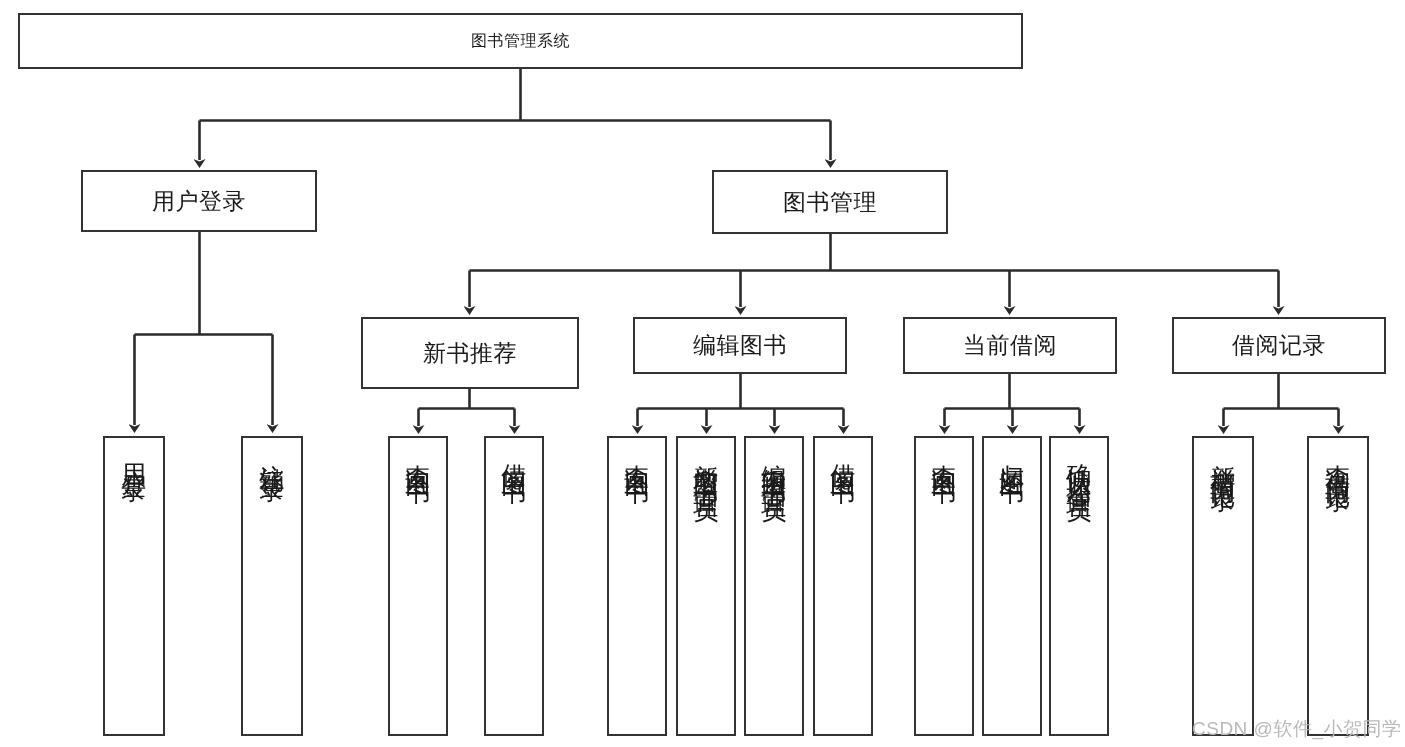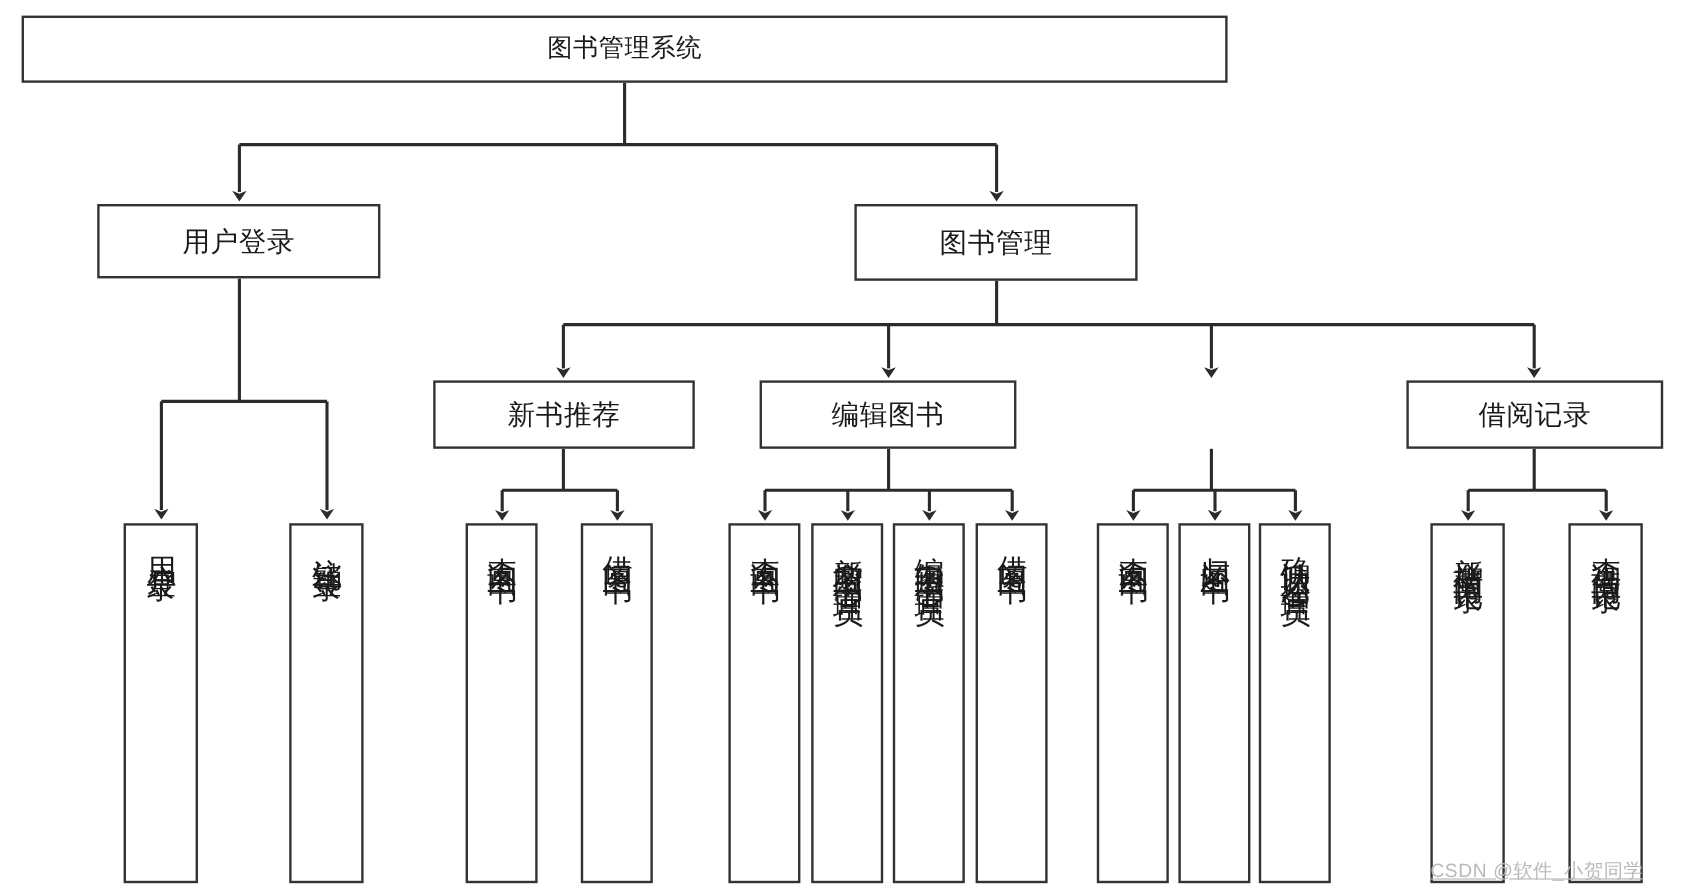--- a/index.html
+++ b/index.html
@@ -40,45 +40,44 @@
     text-align: center;
     line-height: 1.25;
     white-space: nowrap;
   }
   
   .node.horiz .label {
     font-size: 23px;
     letter-spacing: 0.5px;
   }
   .node.root .label {
-    font-size: 21px;
+    font-size: 16px;
   }
   
   .node.vert {
     align-items: flex-start;
     justify-content: center;
     padding-top: 6px;
   }
   .node.vert .label {
     writing-mode: vertical-rl;
     text-orientation: upright;
     font-size: 25px;
     line-height: 1.05;
     letter-spacing: 5px;
     white-space: nowrap;
     transform: none;
   }
   .watermark {
     position: absolute;
-    font-size: 16px;
+    font-size: 19px;
     color: #b9b9b9;
     white-space: nowrap;
     letter-spacing: 0.5px;
     user-select: none;
-    text-decoration: underline;
   }
 </style>
 </head>
 <body>
 
 <div id="canvas">
 
   <svg id="edges" viewBox="0 0 1405 747" width="1405" height="747" aria-hidden="true">
     <defs>
       <marker id="arrow" markerWidth="10" markerHeight="12" refX="1" refY="6" orient="auto" markerUnits="userSpaceOnUse">
@@ -136,26 +135,29 @@
     <span class="label">图书管理系统</span>
   </div>
 
   <div class="node horiz" style="left:81px; top:170px; width:236px; height:62px;">
     <span class="label">用户登录</span>
   </div>
   <div class="node horiz" style="left:712px; top:170px; width:236px; height:64px;">
     <span class="label">图书管理</span>
   </div>
 
-  <div class="node horiz" style="left:361px; top:317px; width:218px; height:57px;">
+  <div class="node horiz" style="left:361px; top:317px; width:218px; height:72px;">
     <span class="label">新书推荐</span>
   </div>
   <div class="node horiz" style="left:633px; top:317px; width:214px; height:57px;">
     <span class="label">编辑图书</span>
   </div>
+  <div class="node horiz" style="left:903px; top:317px; width:214px; height:57px;">
+    <span class="label">当前借阅</span>
+  </div>
   <div class="node horiz" style="left:1172px; top:317px; width:214px; height:57px;">
     <span class="label">借阅记录</span>
   </div>
 
   <div class="node vert" style="left:103px; top:436px; width:62px; height:300px;">
     <span class="label">用户登录</span>
   </div>
   <div class="node vert" style="left:241px; top:436px; width:62px; height:300px;">
     <span class="label">注销登录</span>
   </div>

